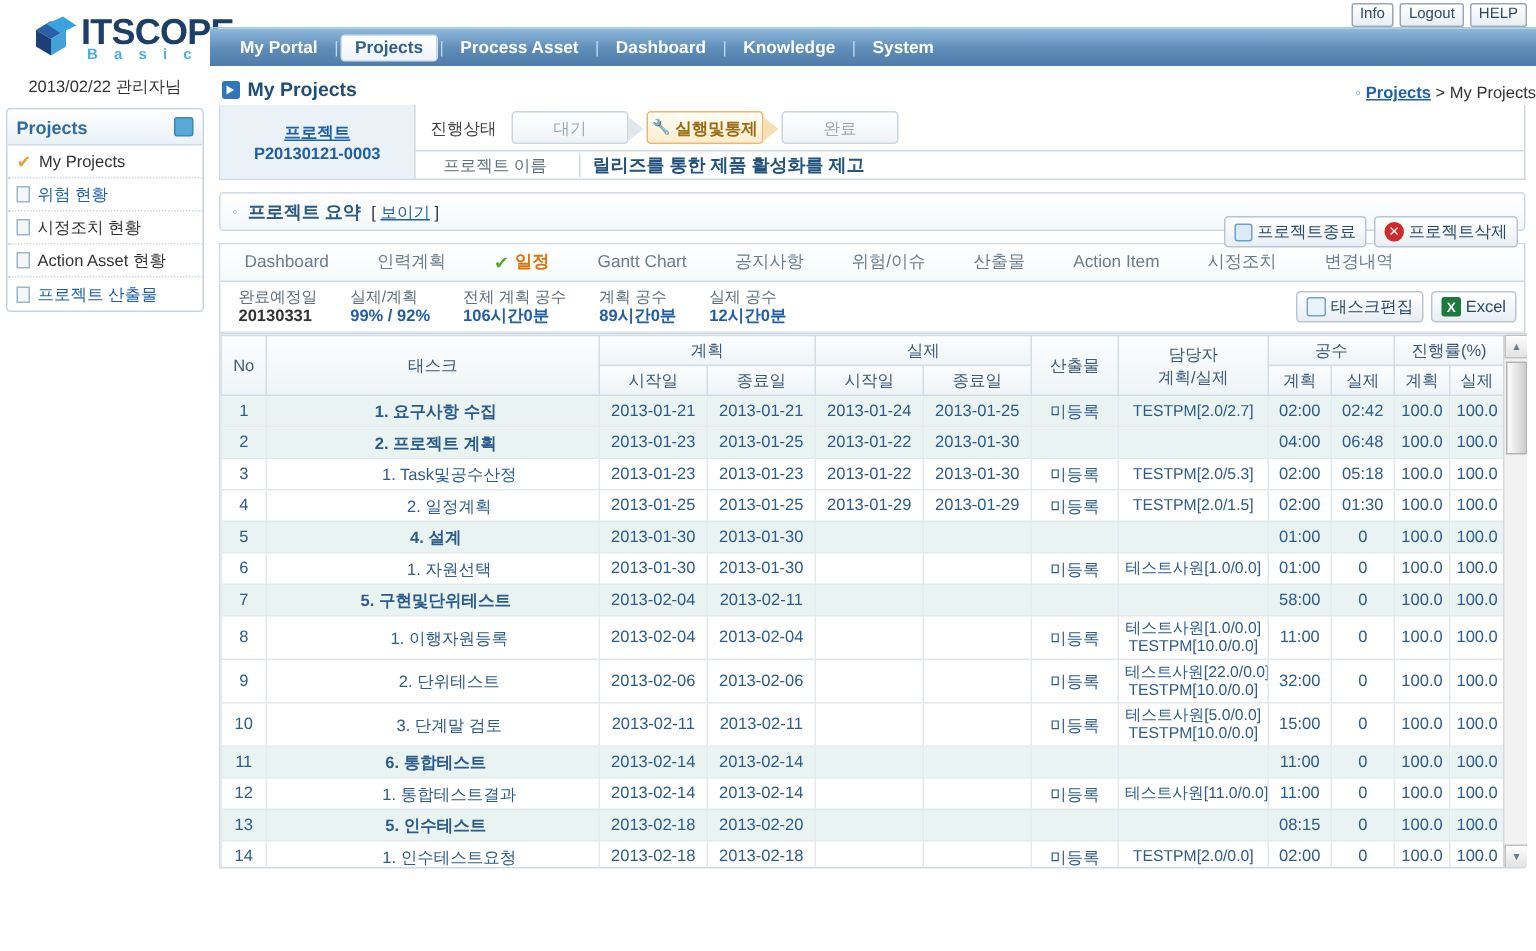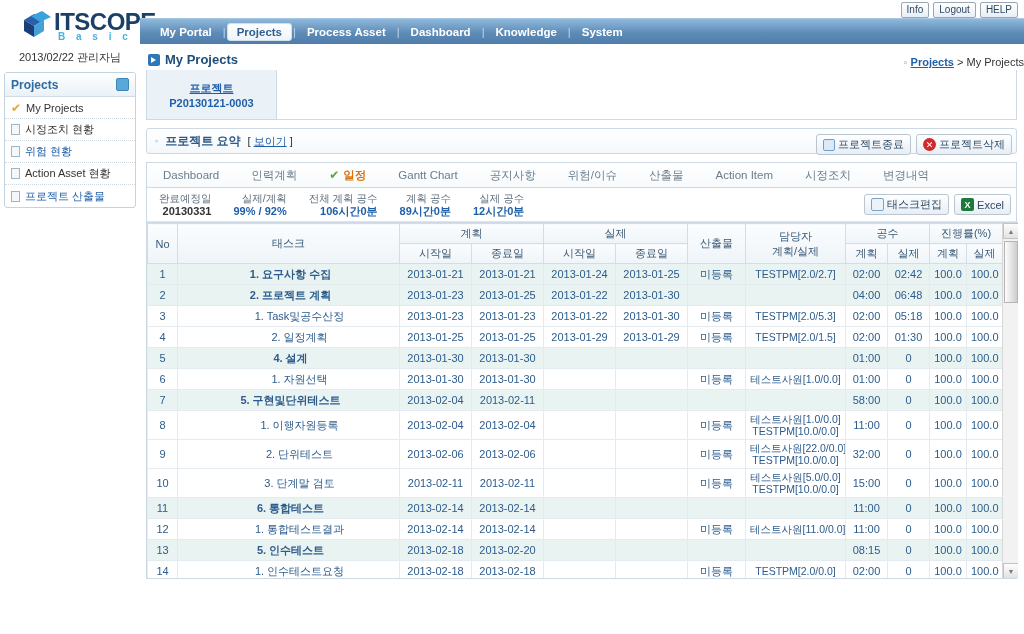--- a/index.html
+++ b/index.html
@@ -158,21 +158,21 @@
     margin-top: 8px; width: 871px; height: 26px;
     border: 1px solid #cdd9e4; border-radius: 3px;
     background: linear-gradient(#ffffff, #f4f8fb);
     display: flex; align-items: center; padding-left: 8px;
     gap: 7px; position: relative;
   }
   .sum-bullet { color: #7aa0c0; font-size: 9px; }
   .sum-text { font-weight: bold; color: #2d5a86; font-size: 12px; }
   .sum-show { color: #333; font-size: 11px; }
   .sum-show u { color: #1f5fa8; }
-  .hdr-btns { position: absolute; right: 4px; top: 5px; display: flex; gap: 5px; }
+  .hdr-btns { position: absolute; right: 4px; top: 15px; display: flex; gap: 5px; }
   .hdr-btn {
     display: flex; align-items: center; gap: 3px;
     border: 1px solid #b9c6d2; border-radius: 3px;
     background: linear-gradient(#ffffff, #e8eef4);
     font-size: 11px; padding: 2px 6px; color: #2b4a68; cursor: pointer;
   }
   .ico-end { width: 12px; height: 12px; border: 1px solid #6b9fd0; background:#dce9f6; border-radius:2px; }
   .ico-del {
     width: 13px; height: 13px; border-radius: 50%;
     background: #cf2b2b; color: #fff; font-size: 9px; font-weight: bold;
@@ -195,21 +195,21 @@
   }
   .tab.active { color: #d9730d; font-weight: bold; display: flex; align-items: center; gap: 4px; }
   .tab .check { color: #5aa832; font-weight: bold; font-size: 12px; }
 
   
   .stats {
     display: flex; align-items: center; height: 34px;
     padding-left: 12px; gap: 22px;
     border-bottom: 1px solid #dde6ee;
   }
-  .stat { text-align: right; line-height: 13px; }
+  .stat { text-align: left; line-height: 13px; }
   .stat .lab { color: #5e6e7c; font-size: 10.5px; }
   .stat .val { color: #1f5fa8; font-weight: bold; font-size: 11px; }
   .stat .val.dark { color: #333; }
   .stats-btns { margin-left: auto; display: flex; gap: 5px; padding-right: 5px; }
   .ico-edit { width: 13px; height: 13px; border: 1px solid #7aa3c9; background: #eaf2fa; border-radius: 2px;}
   .ico-xls {
     width: 13px; height: 13px; background: #1d7a3c; color: #fff;
     font-size: 9px; font-weight: bold; display:flex; align-items:center; justify-content:center;
     border-radius: 2px;
   }
@@ -340,42 +340,61 @@
     <div class="side-head">
       <span class="side-head-title">Projects</span>
       <span class="side-head-ico"></span>
     </div>
     <div class="side-item">
       <span class="si-check">✔</span>
       <span class="si-label">My Projects</span>
     </div>
     <div class="side-item">
       <span class="si-doc"></span>
-      <span class="si-label">시정조치 현황</span>
+      <span class="si-label blue">위험 현황</span>
     </div>
     <div class="side-item">
       <span class="si-doc"></span>
-      <span class="si-label blue">위험 현황</span>
+      <span class="si-label">시정조치 현황</span>
     </div>
     <div class="side-item">
       <span class="si-doc"></span>
       <span class="si-label">Action Asset 현황</span>
     </div>
     <div class="side-item">
       <span class="si-doc"></span>
       <span class="si-label blue">프로젝트 산출물</span>
     </div>
   </div>
 
   <div class="content">
 
     <div class="proj-strip">
       <div class="proj-id-cell">
         <span class="proj-id-label">프로젝트</span>
         <span class="proj-id-val">P20130121-0003</span>
+      </div>
+      <div class="proj-right">
+        <div class="proj-state-row">
+          <span class="state-label">진행상태</span>
+          <div class="chev">
+            <span>대기</span>
+          </div>
+          <div class="chev active">
+            <span class="pin-icon">🔧</span>
+            <span>실행및통제</span>
+          </div>
+          <div class="chev last">
+            <span>완료</span>
+          </div>
+        </div>
+        <div class="proj-name-row">
+          <span class="pname-label">프로젝트 이름</span>
+          <span class="pname-val">릴리즈를 통한 제품 활성화를 제고</span>
+        </div>
       </div>
     </div>
 
     <div class="summary-line">
       <span class="sum-bullet">◦</span>
       <span class="sum-text">프로젝트 요약</span>
       <span class="sum-show">
         <span>[</span>
         <u>보이기</u>
         <span>]</span>

